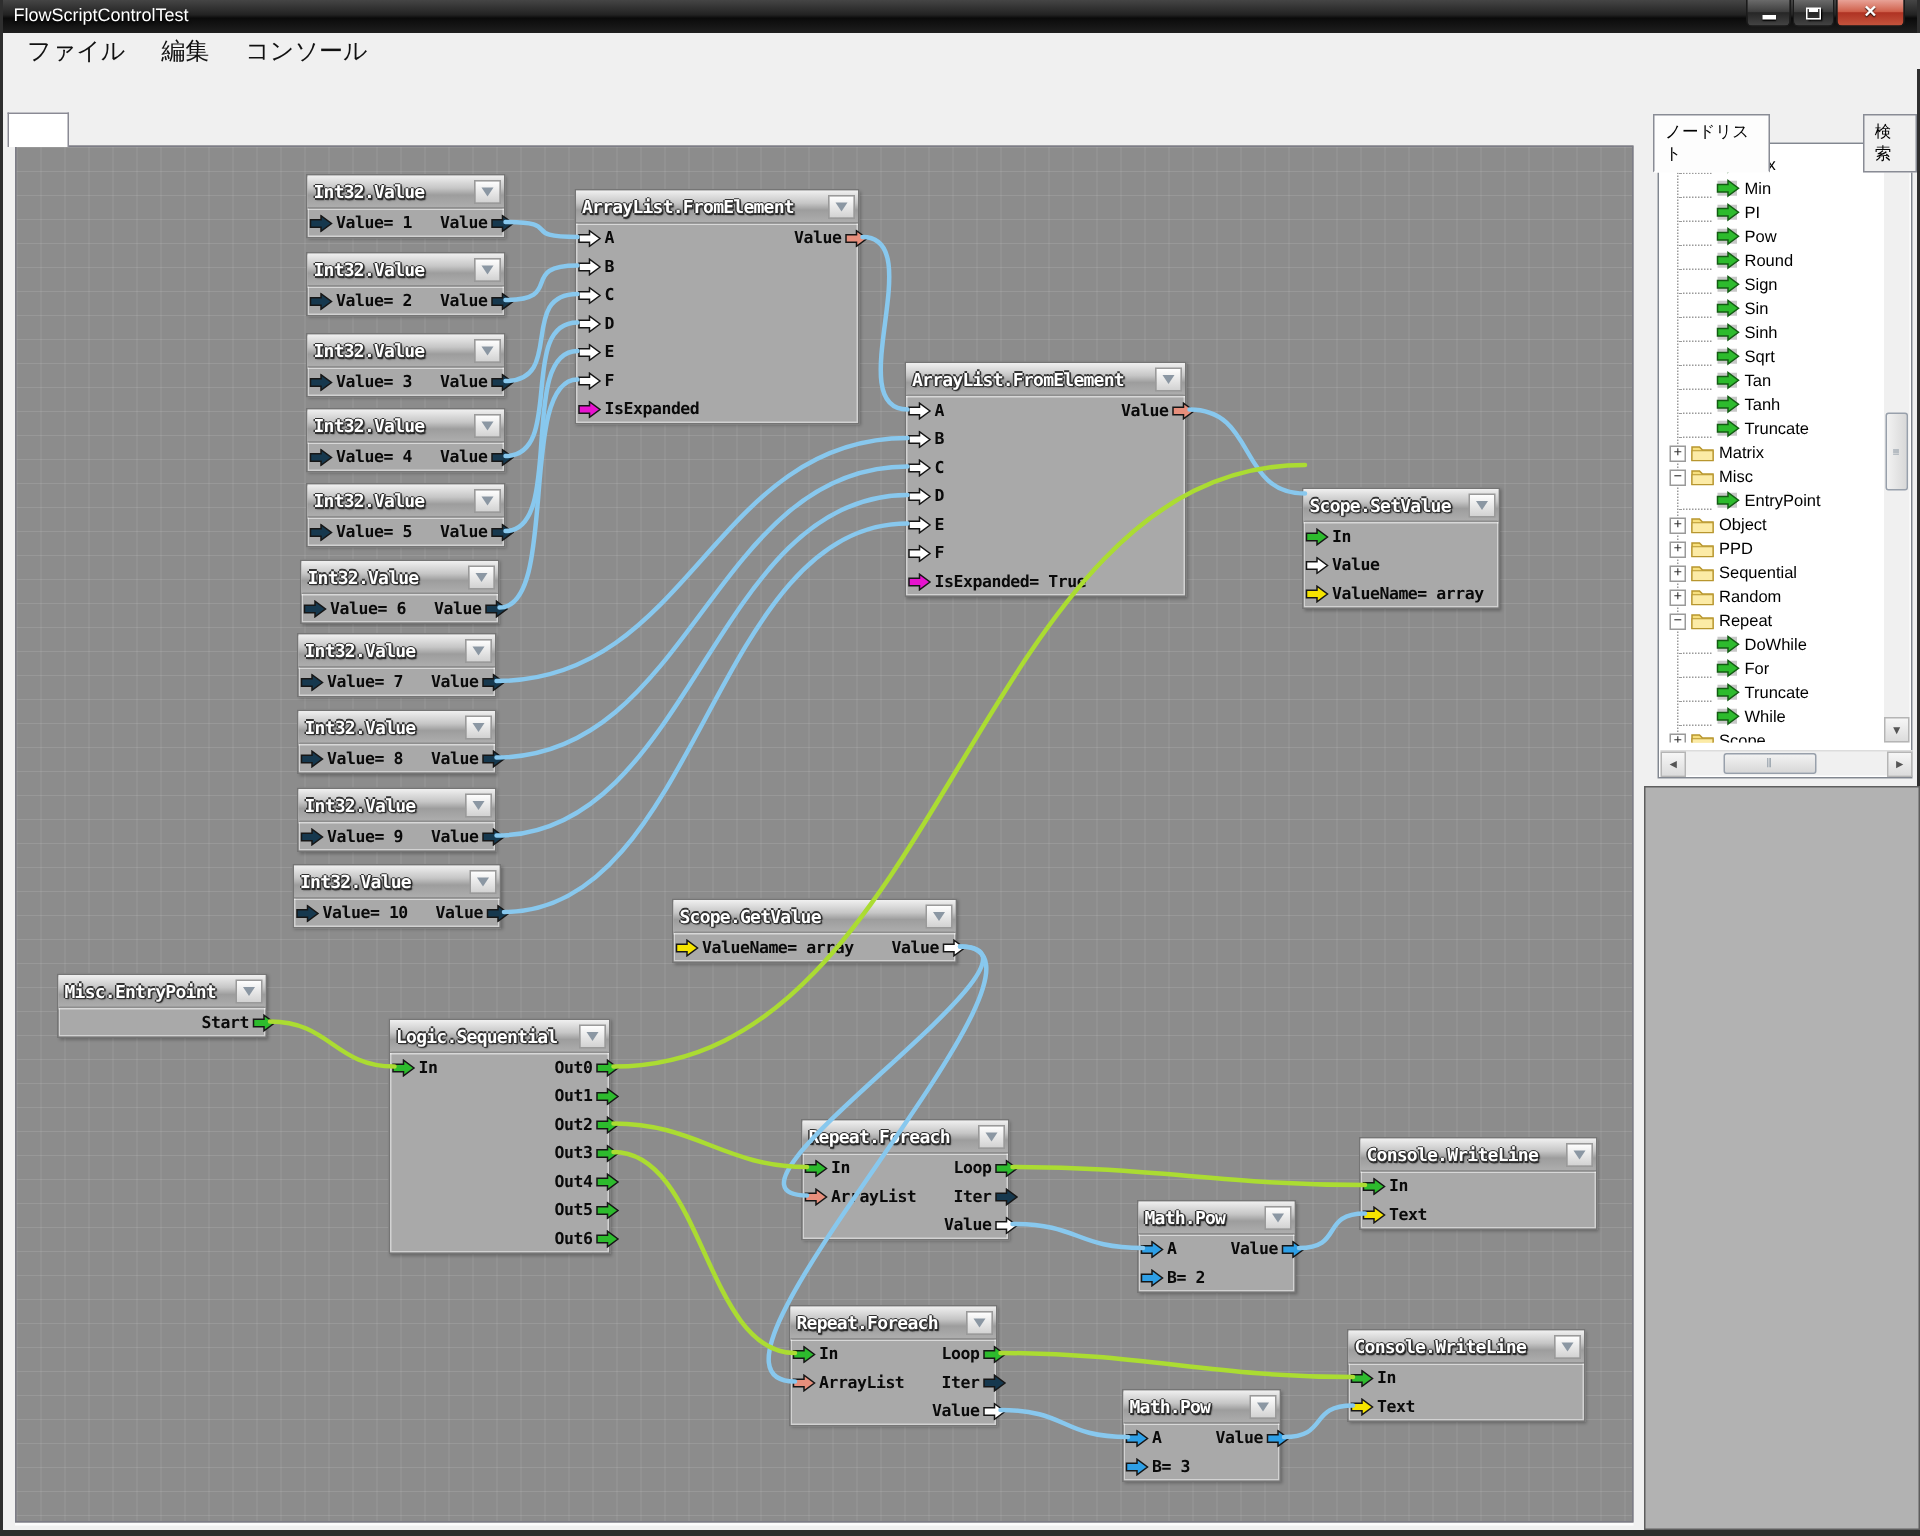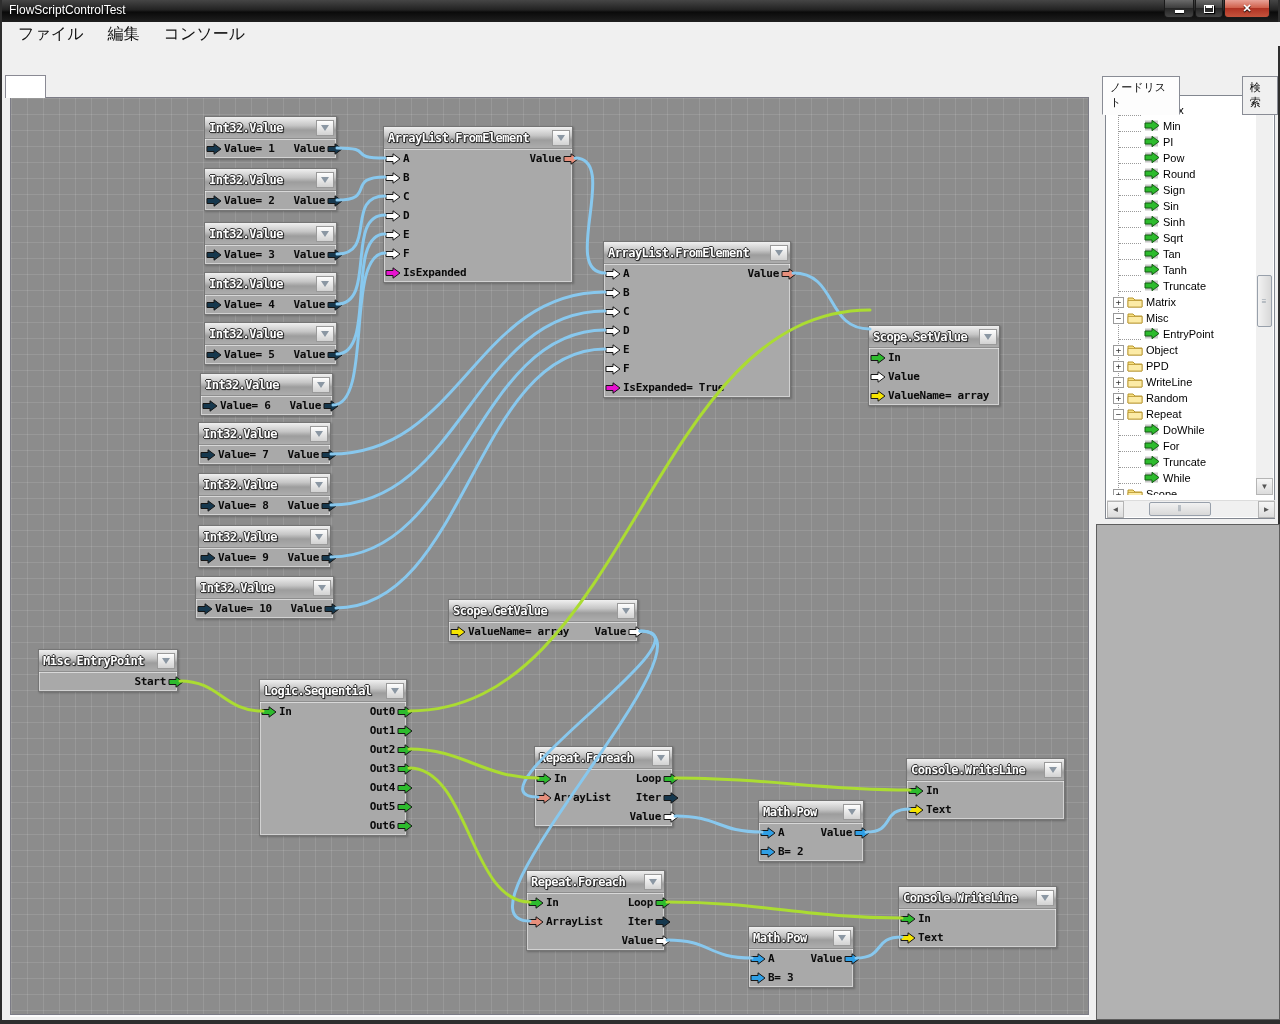--- a/index.html
+++ b/index.html
@@ -851,21 +851,21 @@
             </svg>
             <span>PPD</span>
           </div>
           <div class="tree-row">
             <span class="stub" style="width: 0px; margin-left: 6px;"></span>
             <span class="expander">+</span>
             <svg viewBox="0 0 16 13" class="ticon">
               <path d="M1,3 h5 l2,2 h7 v7 h-14 z" fill="#f7df7e" stroke="#b8962e" stroke-width="1"></path>
                  <path d="M1,5.5 h14 v6.5 h-14 z" fill="#fceba6" stroke="#b8962e" stroke-width="0.8"></path>
             </svg>
-            <span>WriteLine</span>
+            <span>Sequential</span>
           </div>
           <div class="tree-row">
             <span class="stub" style="width: 0px; margin-left: 6px;"></span>
             <span class="expander">+</span>
             <svg viewBox="0 0 16 13" class="ticon">
               <path d="M1,3 h5 l2,2 h7 v7 h-14 z" fill="#f7df7e" stroke="#b8962e" stroke-width="1"></path>
                  <path d="M1,5.5 h14 v6.5 h-14 z" fill="#fceba6" stroke="#b8962e" stroke-width="0.8"></path>
             </svg>
             <span>Random</span>
           </div>

